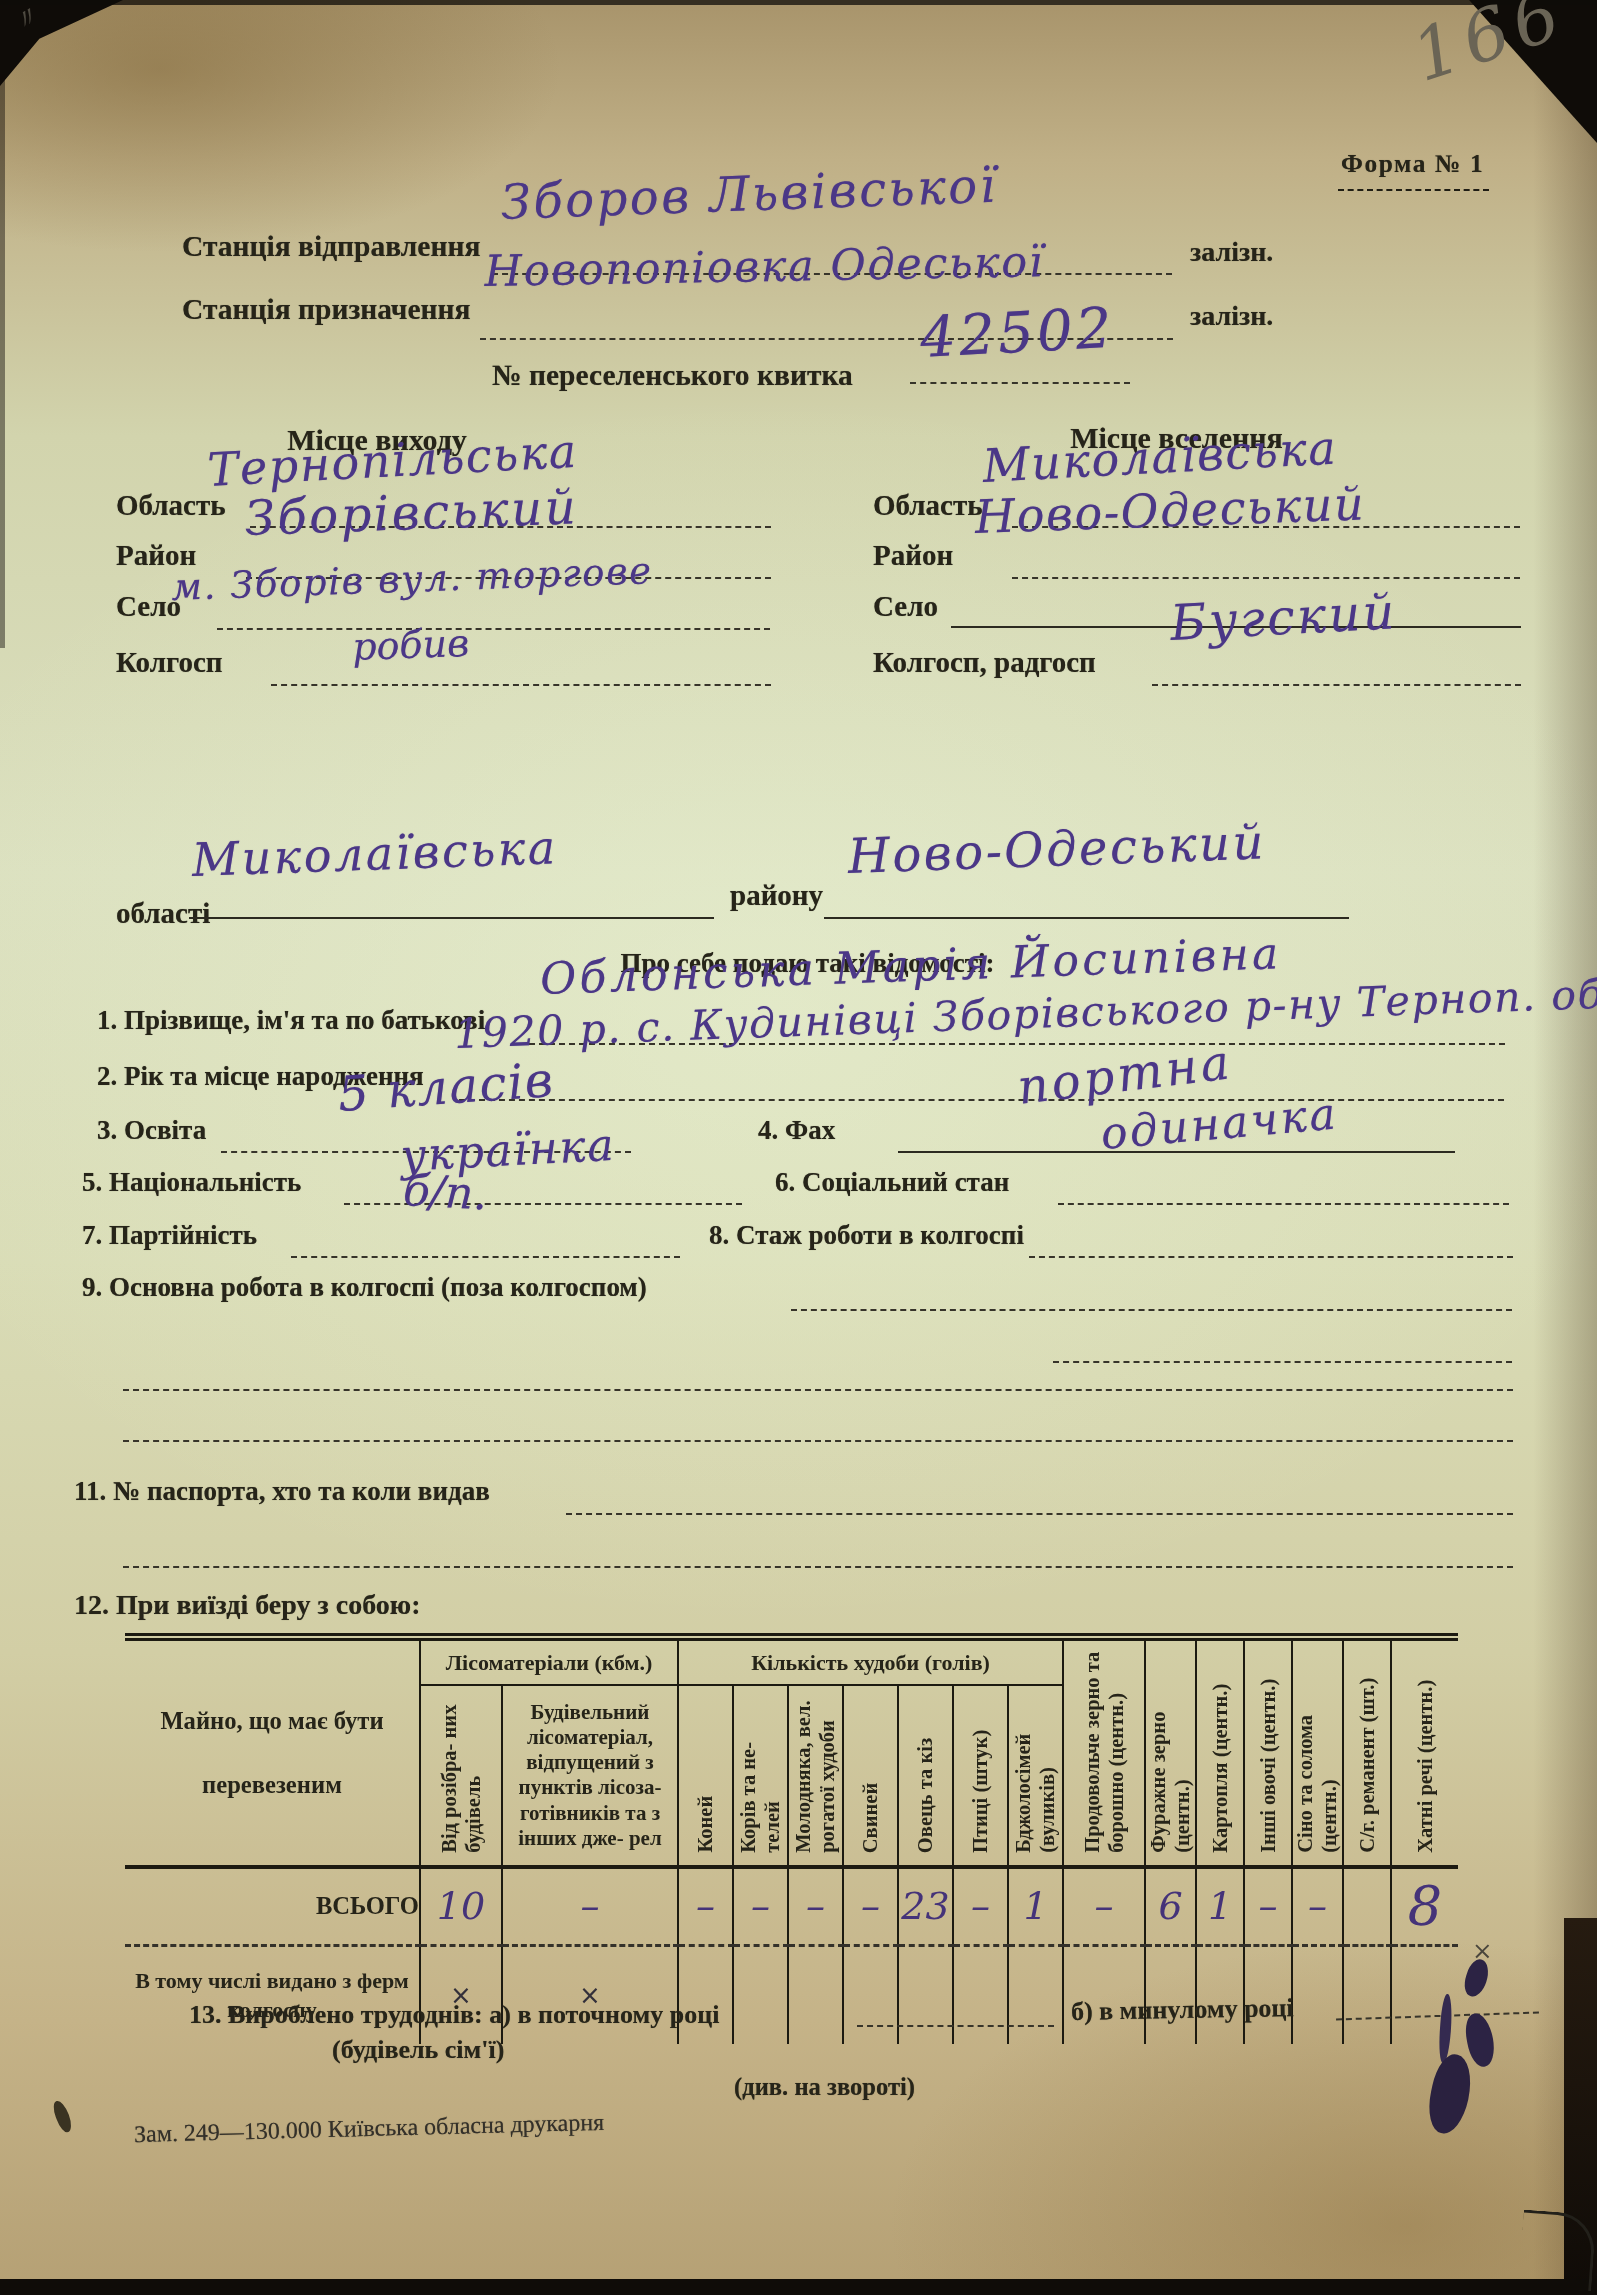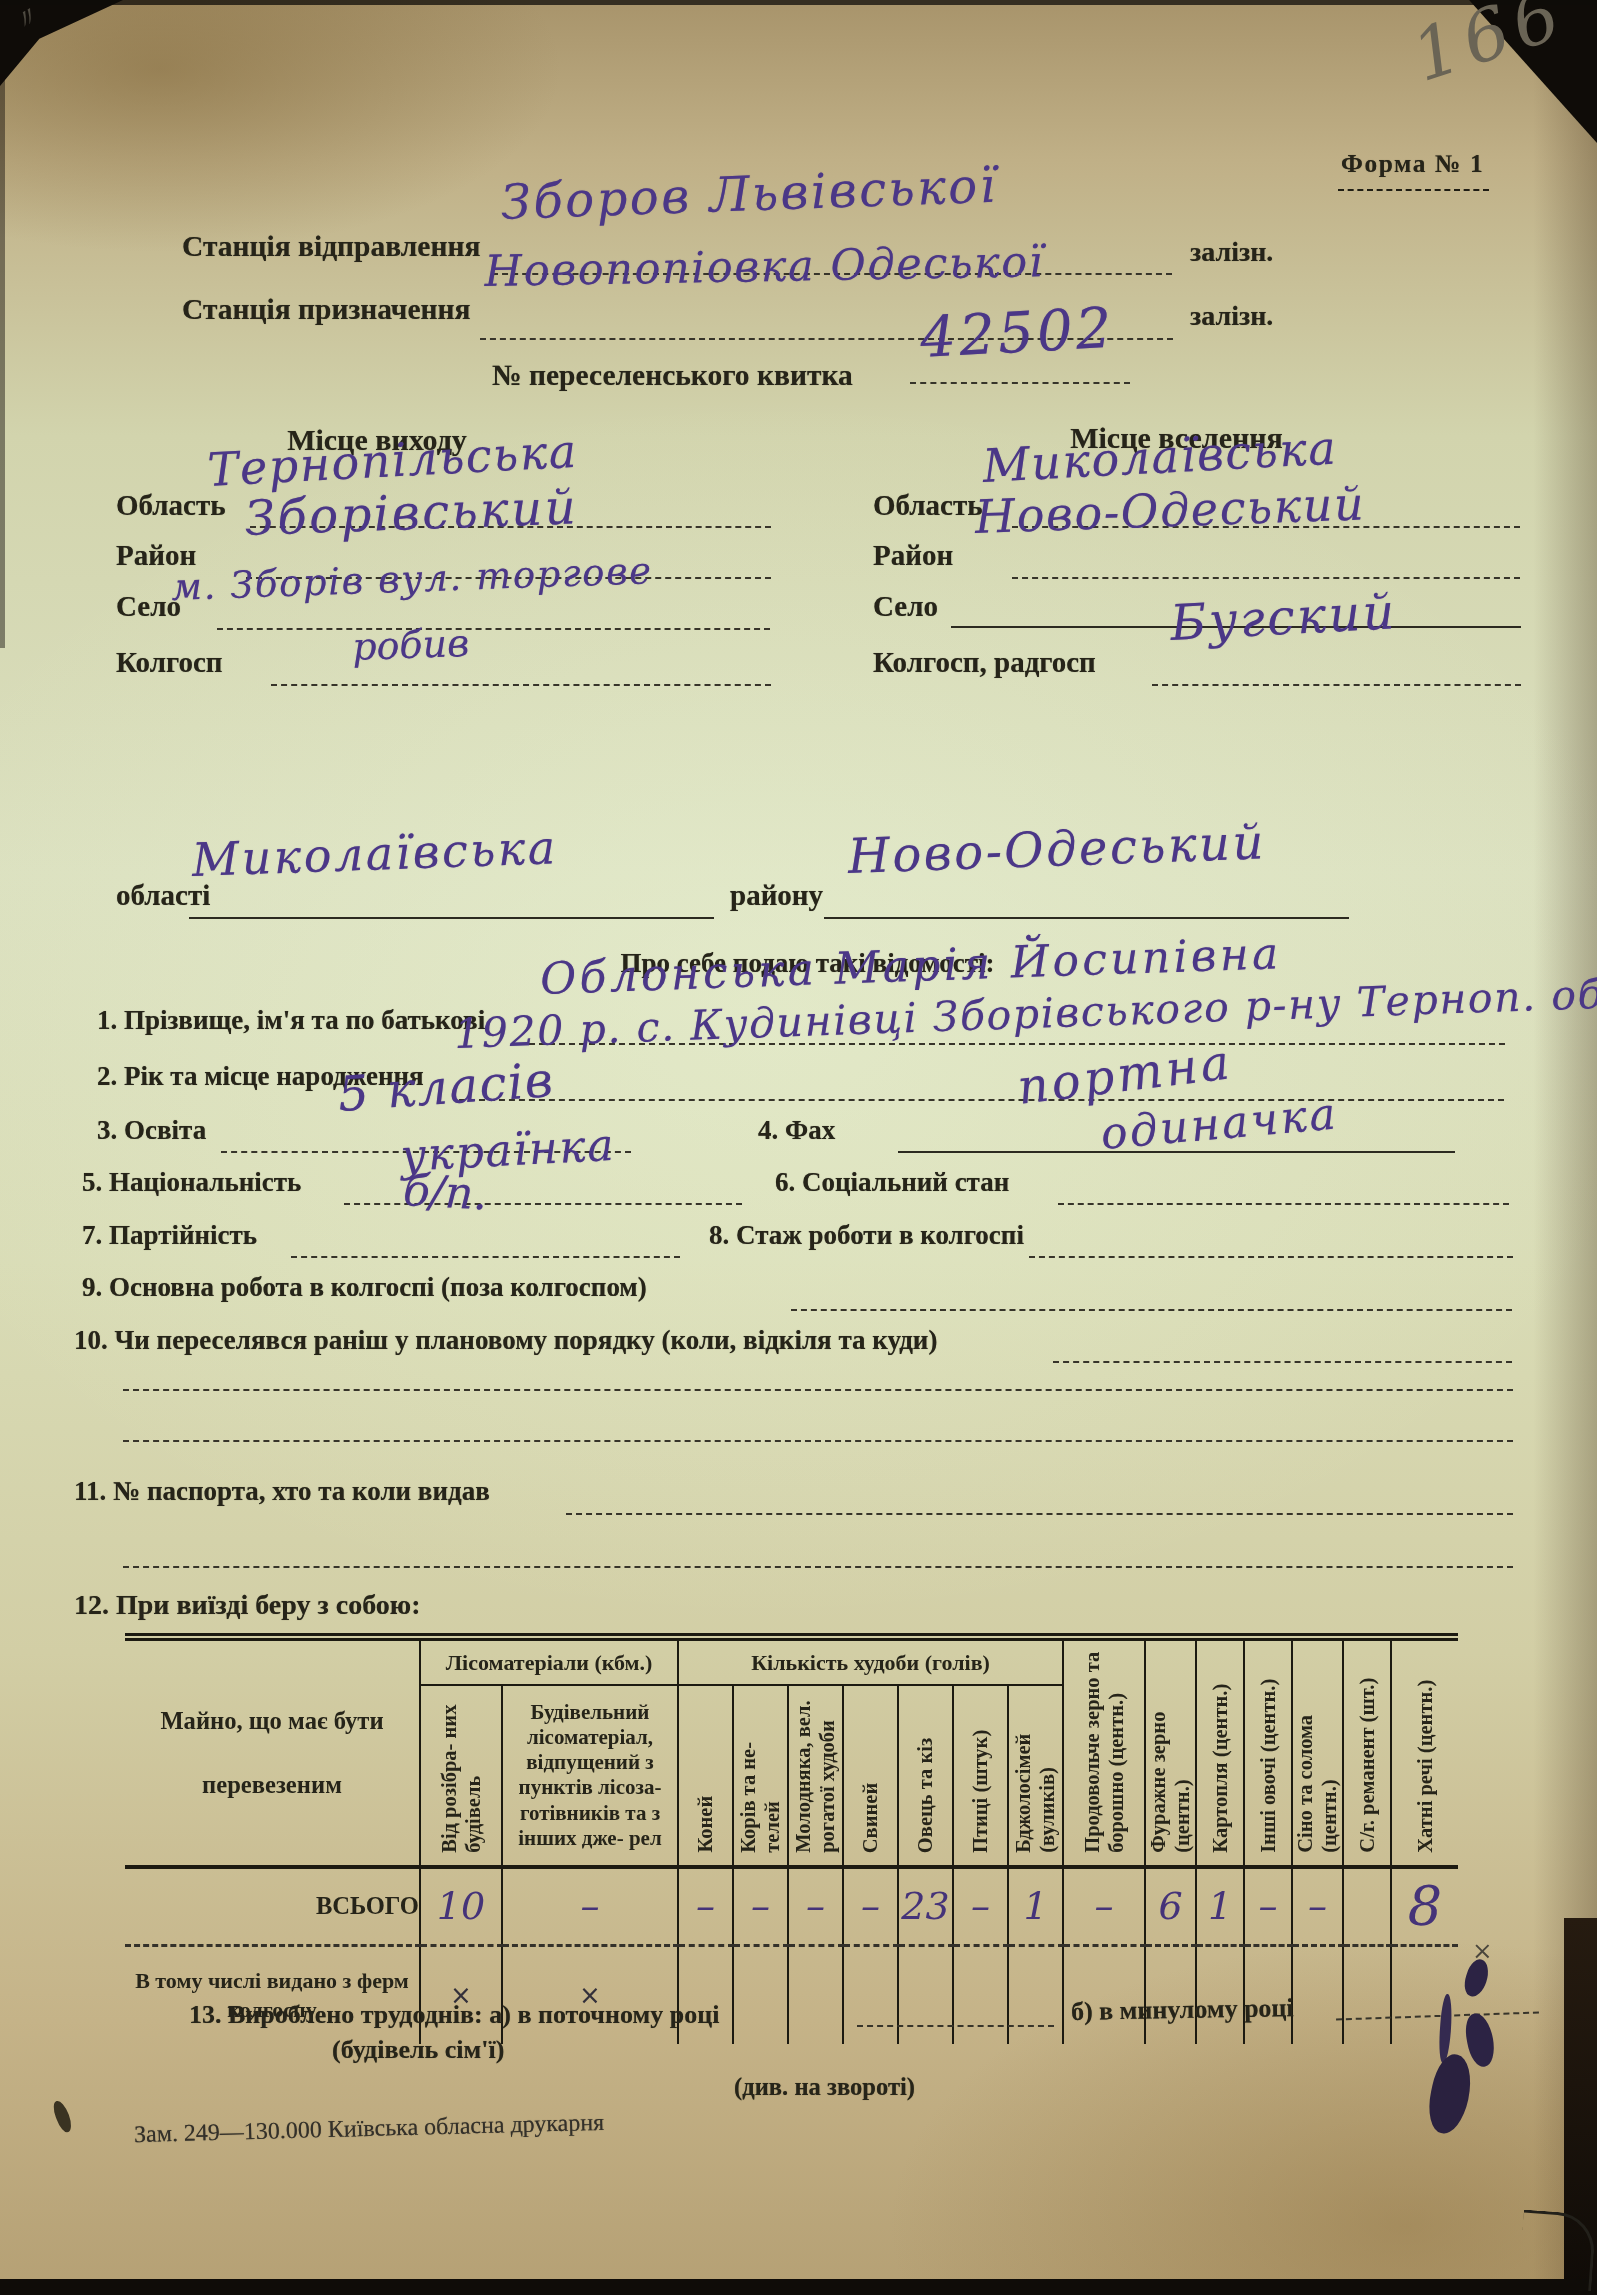--- a/index.html
+++ b/index.html
@@ -98,21 +98,21 @@
   <div class="lbl" style="left:873px;top:539px;font-size:29px;">Район</div>
   <div class="hw" style="left:976px;top:490px;font-size:46px;transform:rotate(-2deg);letter-spacing:1.6px;">Ново-Одеський</div>
   <div class="dline" style="left:1012px;top:577px;width:508px;"></div>
   <div class="lbl" style="left:873px;top:590px;font-size:29px;">Село</div>
   <div class="sline" style="left:951px;top:626px;width:570px;"></div>
   <div class="lbl" style="left:873px;top:646px;font-size:29px;">Колгосп, радгосп</div>
   <div class="hw" style="left:1172px;top:595px;font-size:49px;transform:rotate(-3deg);letter-spacing:2.5px;">Бугский</div>
   <div class="dline" style="left:1152px;top:684px;width:369px;"></div>
 
 
-  <div class="lbl" style="left:116px;top:879px;font-size:29px;">області</div>
+  <div class="lbl" style="left:116px;top:897px;font-size:29px;">області</div>
   <div class="hw" style="left:193px;top:833px;font-size:46px;transform:rotate(-2deg);letter-spacing:2.5px;">Миколаївська</div>
   <div class="sline" style="left:189px;top:917px;width:525px;"></div>
   <div class="lbl" style="left:730px;top:879px;font-size:29px;">району</div>
   <div class="hw" style="left:849px;top:828px;font-size:48px;transform:rotate(-2deg);letter-spacing:2.5px;">Ново-Одеський</div>
   <div class="sline" style="left:824px;top:917px;width:525px;"></div>
 
   <div class="lbl ctr" style="left:492px;top:948px;width:631px;font-size:27px;">Про себе подаю такі відомості:</div>
 
   <div class="lbl" style="left:97px;top:1005px;font-size:27px;">1. Прізвище, ім'я та по батькові</div>
   <div class="hw" style="left:541px;top:953px;font-size:44px;transform:rotate(-2deg);letter-spacing:3.3px;">Облонська Марія Йосипівна</div>
@@ -141,21 +141,20 @@
   <div class="lbl" style="left:82px;top:1220px;font-size:27px;">7. Партійність</div>
   <div class="hw" style="left:402px;top:1164px;font-size:44px;transform:rotate(3deg);">б/п.</div>
   <div class="dline" style="left:291px;top:1256px;width:389px;"></div>
 
   <div class="lbl" style="left:709px;top:1220px;font-size:27px;">8. Стаж роботи в колгоспі</div>
   <div class="dline" style="left:1029px;top:1256px;width:484px;"></div>
 
   <div class="lbl" style="left:82px;top:1272px;font-size:27px;">9. Основна робота в колгоспі (поза колгоспом)</div>
   <div class="dline" style="left:791px;top:1309px;width:721px;"></div>
 
-  <div class="lbl" style="left:74px;top:1325px;font-size:27px;">10. Чи переселявся раніш у плановому порядку (коли, відкіля та куди)</div>
   <div class="dline" style="left:1053px;top:1361px;width:459px;"></div>
   <div class="dline" style="left:123px;top:1389px;width:1390px;"></div>
   <div class="dline" style="left:123px;top:1440px;width:1390px;"></div>
 
   <div class="lbl" style="left:74px;top:1476px;font-size:27px;">11. № паспорта, хто та коли видав</div>
   <div class="dline" style="left:566px;top:1513px;width:947px;"></div>
   <div class="dline" style="left:123px;top:1566px;width:1390px;"></div>
 
   <div class="lbl" style="left:74px;top:1589px;font-size:28px;">12. При виїзді беру з собою:</div>
 

